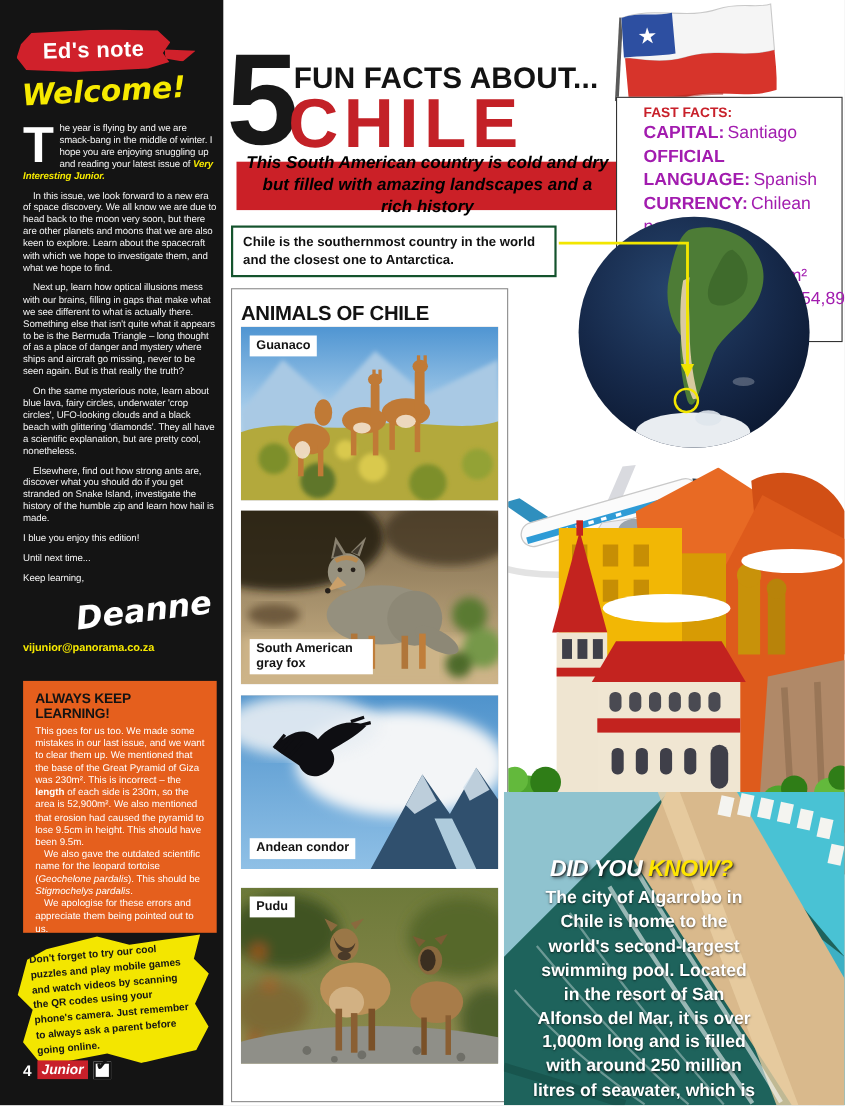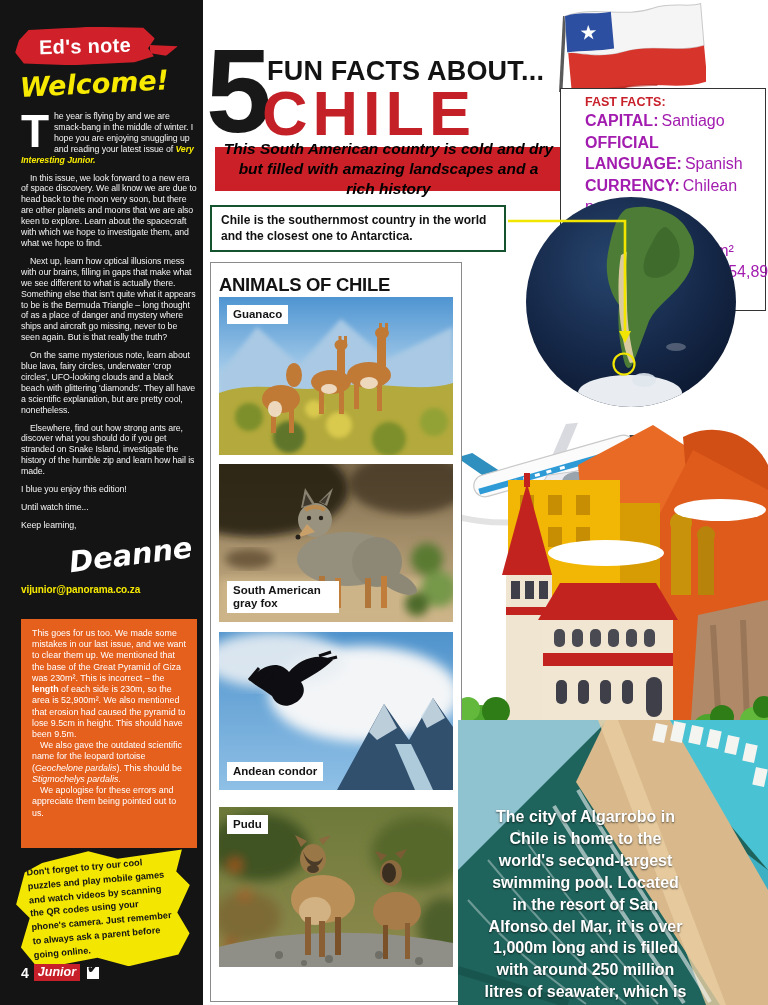--- a/index.html
+++ b/index.html
@@ -105,28 +105,29 @@
     <div class="welcome">Welcome!</div>
 
     <div class="sidebar-text">
       <p><span class="dropcap">T</span><span>he year is flying by and we are smack-bang in the middle of winter. I hope you are enjoying snuggling up and reading your latest issue of </span><span class="hl">Very Interesting Junior.</span></p>
       <p class="indent">In this issue, we look forward to a new era of space discovery. We all know we are due to head back to the moon very soon, but there are other planets and moons that we are also keen to explore. Learn about the spacecraft with which we hope to investigate them, and what we hope to find.</p>
       <p class="indent">Next up, learn how optical illusions mess with our brains, filling in gaps that make what we see different to what is actually there. Something else that isn't quite what it appears to be is the Bermuda Triangle – long thought of as a place of danger and mystery where ships and aircraft go missing, never to be seen again. But is that really the truth?</p>
       <p class="indent">On the same mysterious note, learn about blue lava, fairy circles, underwater 'crop circles', UFO-looking clouds and a black beach with glittering 'diamonds'. They all have a scientific explanation, but are pretty cool, nonetheless.</p>
       <p class="indent">Elsewhere, find out how strong ants are, discover what you should do if you get stranded on Snake Island, investigate the history of the humble zip and learn how hail is made.</p>
       <div class="closing">
         <p>I blue you enjoy this edition!</p>
-        <p>Until watch time...</p>
+        <p>Until next time...</p>
         <p>Keep learning,</p>
       </div>
       <div class="signature">Deanne</div>
       <a class="email" href="#">vijunior@panorama.co.za</a>
     </div>
 
     <div class="correction">
+      <h3>ALWAYS KEEP LEARNING!</h3>
       <p><span>This goes for us too. We made some mistakes in our last issue, and we want to clear them up. We mentioned that the base of the Great Pyramid of Giza was 230m². This is incorrect – the </span><span class="bold-w">length</span><span> of each side is 230m, so the area is 52,900m². We also mentioned that erosion had caused the pyramid to lose 9.5cm in height. This should have been 9.5m.</span></p>
       <p class="ind"><span>We also gave the outdated scientific name for the leopard tortoise (</span><span class="sci">Geochelone pardalis</span><span>). This should be </span><span class="sci">Stigmochelys pardalis</span><span>.</span></p>
       <p class="ind">We apologise for these errors and appreciate them being pointed out to us.</p>
     </div>
 
     <div class="note">
       <p>Don't forget to try our cool puzzles and play mobile games and watch videos by scanning the QR codes using your phone's camera. Just remember to always ask a parent before going online.</p>
     </div>
 
     <div class="pagefoot">
@@ -473,20 +474,21 @@
         <path d="M120,70 C160,140 210,210 252,282"></path>
         <path d="M96,86 C140,160 186,224 226,283"></path>
       </g>
       <g stroke="#ffffff" stroke-width="2" fill="none" opacity=".35">
         <path d="M60,110 C110,180 160,240 200,284"></path>
         <path d="M30,140 C80,200 130,252 168,284"></path>
         <path d="M10,180 C50,226 96,262 128,284"></path>
       </g>
       <path d="M0,250 C40,262 80,274 110,284" stroke="#12473f" stroke-width="8" fill="none" opacity=".5"></path>
     </svg>
+    <div class="dyk-title"><span class="w">DID YOU </span><span class="y">KNOW?</span></div>
     <div class="dyk-body">The city of Algarrobo in Chile is home to the world's second-largest swimming pool. Located in the resort of San Alfonso del Mar, it is over 1,000m long and is filled with around 250 million litres of seawater, which is pumped from the Pacific Ocean. Use of the pool is exclusive to the resort's visitors.</div>
   </div>
 
   <svg class="connector" viewBox="0 0 768 1005">
     <path d="M508,221 L625,221 L625,332" stroke="#f2e600" stroke-width="2.6" fill="none"></path>
     <polygon points="619,331 631,331 625,343" fill="#f2e600"></polygon>
     <circle cx="624" cy="364" r="10.5" stroke="#f2e600" stroke-width="2.2" fill="none"></circle>
   </svg>
 
 </div>

